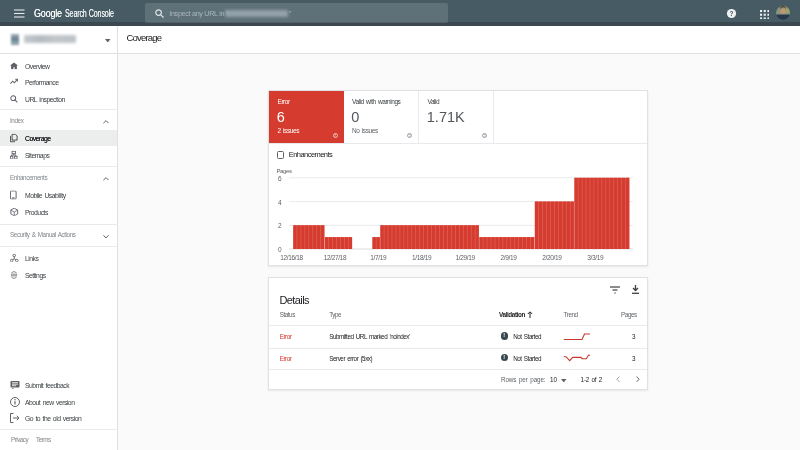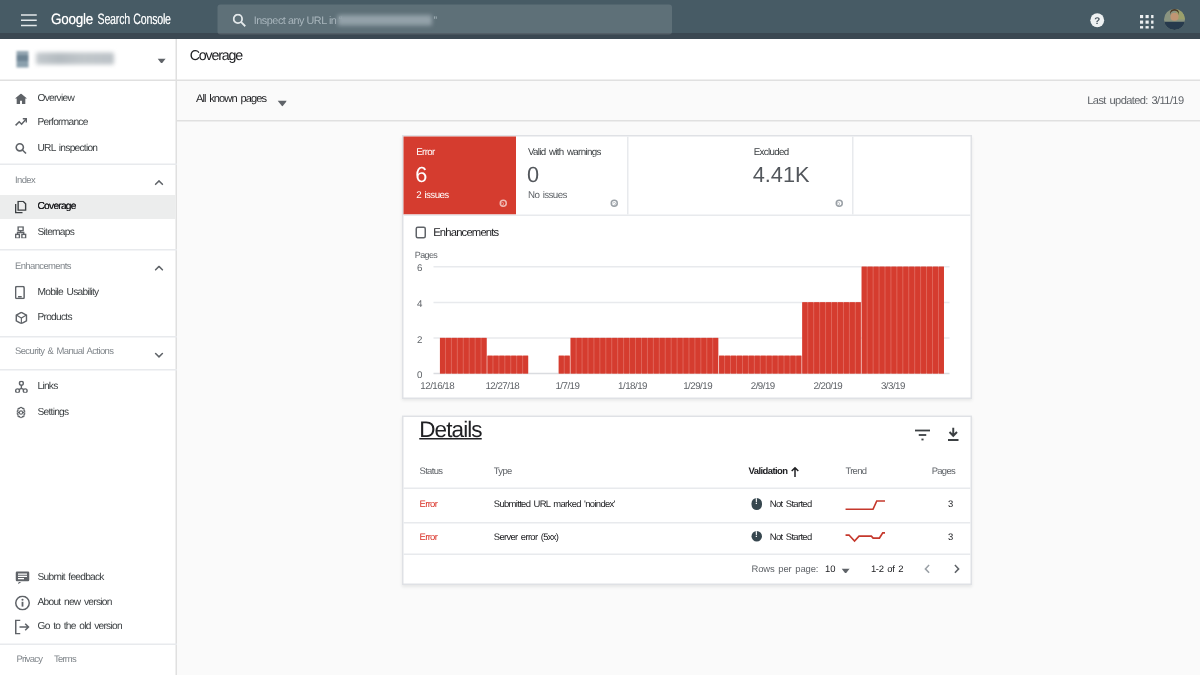--- a/index.html
+++ b/index.html
@@ -85,27 +85,20 @@
           <circle cx="7" cy="5.2" r="2.7" fill="#c09573"></circle>
           <path d="M4 4.2a3 3 0 016 0v-1.4a3 3 0 00-6 0z" fill="#4e3b28"></path>
         </g>
       </svg>
   </div>
 
   <div class="abs" id="topbar">
     <div class="abs" style="left:9.5px;top:6.3px;font-size:9.5px;letter-spacing:-0.8px;color:#202124;">Coverage</div>
   </div>
 
-  <div class="abs" style="left:118px;top:54px;width:682px;height:27px;border-bottom:1px solid #e0e0e0;">
-    <span class="abs" style="left:12.6px;top:7.4px;font-size:7.4px;letter-spacing:-0.6px;word-spacing:1px;color:#202124;">All known pages</span>
-    <svg class="abs" style="left:66.5px;top:12.5px" width="6.5" height="4">
-        <polygon points="0,0 6.5,0 3.25,4" fill="#5f6368"></polygon>
-      </svg>
-    <span class="abs" style="right:11px;top:7.8px;font-size:7.4px;letter-spacing:-0.4px;word-spacing:0.8px;color:#5f6368;">Last updated: 3/11/19</span>
-  </div>
 
   <div class="abs" id="side">
     <div class="abs" style="left:0;top:0;width:117.5px;height:28px;border-bottom:1px solid #e0e0e0;">
       <div class="abs" style="left:10.5px;top:8px;width:8px;height:11px;filter:blur(0.8px);background:linear-gradient(180deg,#93a5b1 0 3px,#6e8494 3px 7px,#8ba0ad 7px 11px);"></div>
       <span class="abs blurb" style="left:24px;top:9px;width:52px;height:8px;background:linear-gradient(90deg,#c3c9cd,#b4bbc0 30%,#c0c6ca 60%,#bcc2c7);"></span>
       <svg class="abs" style="left:105px;top:12.5px" width="5.5" height="3.5">
           <polygon points="0,0 5.5,0 2.75,3.5" fill="#5f6368"></polygon>
         </svg>
     </div>
 
@@ -230,23 +223,23 @@
       <div class="cn" style="color:#fff;">6</div>
       <div class="cs" style="color:#fff;">2 issues</div>
       <div class="qm" style="border-color:#f0b9b3;color:#f0b9b3;">?</div>
     </div>
     <div class="card" style="left:74.5px;width:75.5px;border-right:1px solid #e8eaed;">
       <div class="ct">Valid with warnings</div>
       <div class="cn">0</div>
       <div class="cs">No issues</div>
       <div class="qm">?</div>
     </div>
-    <div class="card" style="left:225px;width:74.5px;border-right:1px solid #e8eaed;">
-      <div class="ct">Excluded</div>
-      <div class="cn">4.41K</div>
+    <div class="card" style="left:150px;width:75px;border-right:1px solid #e8eaed;">
+      <div class="ct">Valid</div>
+      <div class="cn">1.71K</div>
       <div class="qm">?</div>
     </div>
     <div class="abs" style="left:0;top:51.5px;width:378px;border-top:1px solid #e8eaed;"></div>
 
     <div class="abs" style="left:7.8px;top:59.8px;width:7.7px;height:8px;border:1px solid #5f6368;border-radius:1.5px;"></div>
     <span class="abs" style="left:19.8px;top:59.3px;font-size:7.5px;letter-spacing:-0.55px;color:#202124;">Enhancements</span>
 
     <div class="glab" style="left:7.5px;top:76.5px;">Pages</div>
     <svg class="abs" style="left:0;top:82px;" width="378" height="80" viewBox="0 0 378 80">
       <g stroke="#e8eaed" stroke-width="1">
@@ -359,21 +352,21 @@
         <text x="152.7" y="6.5">1/18/19</text>
         <text x="196.1" y="6.5">1/29/19</text>
         <text x="239.5" y="6.5">2/9/19</text>
         <text x="282.9" y="6.5">2/20/19</text>
         <text x="326.3" y="6.5">3/3/19</text>
       </g>
     </svg>
   </div>
 
   <div class="panel" style="left:268px;top:277px;width:380px;height:113px;">
-    <div class="abs" style="left:10.5px;top:0;font-size:15px;letter-spacing:-0.6px;color:#202124;text-decoration:underline;">Details</div>
+    <div class="abs" style="left:10.5px;top:16px;font-size:11px;letter-spacing:-0.6px;color:#202124;">Details</div>
     <svg class="abs" style="left:341px;top:8px" width="10" height="8" viewBox="0 0 10 8">
         <g stroke="#3c4043" stroke-width="1.2">
           <line x1="0" y1="1" x2="10" y2="1"></line>
           <line x1="2.5" y1="4" x2="7.5" y2="4"></line>
           <line x1="4.3" y1="7" x2="5.7" y2="7"></line>
         </g>
       </svg>
     <svg class="abs" style="left:362px;top:7px" width="9" height="9" viewBox="0 0 9 9">
         <path d="M4.5 0v5M2 3l2.5 2.5L7 3" fill="none" stroke="#3c4043" stroke-width="1.3"></path>
         <line x1="1" y1="8.3" x2="8" y2="8.3" stroke="#3c4043" stroke-width="1.3"></line>

